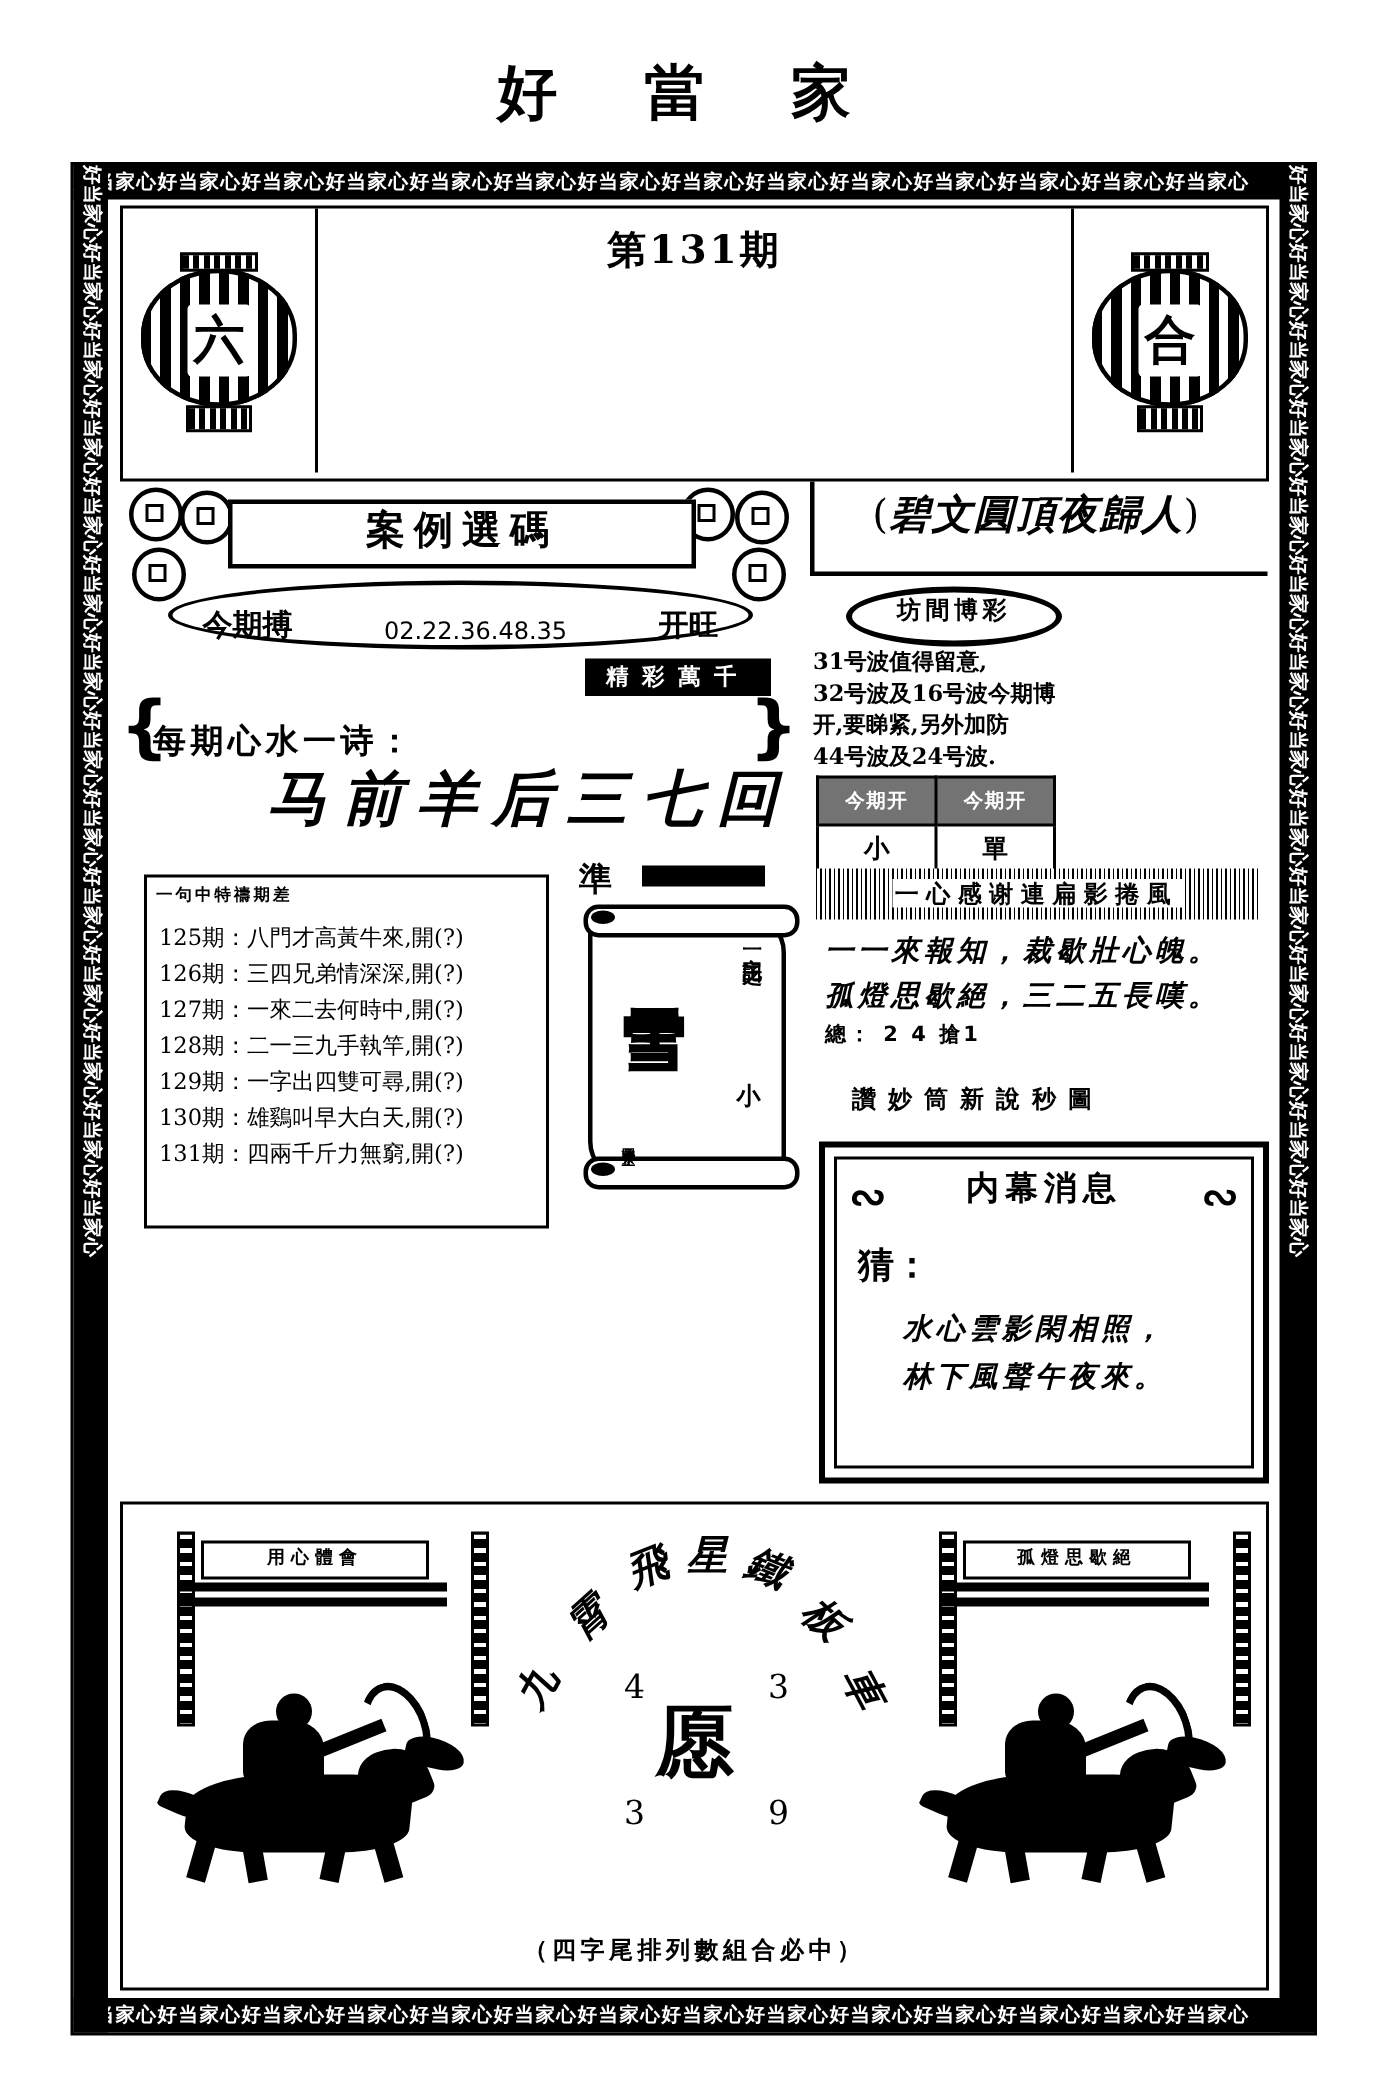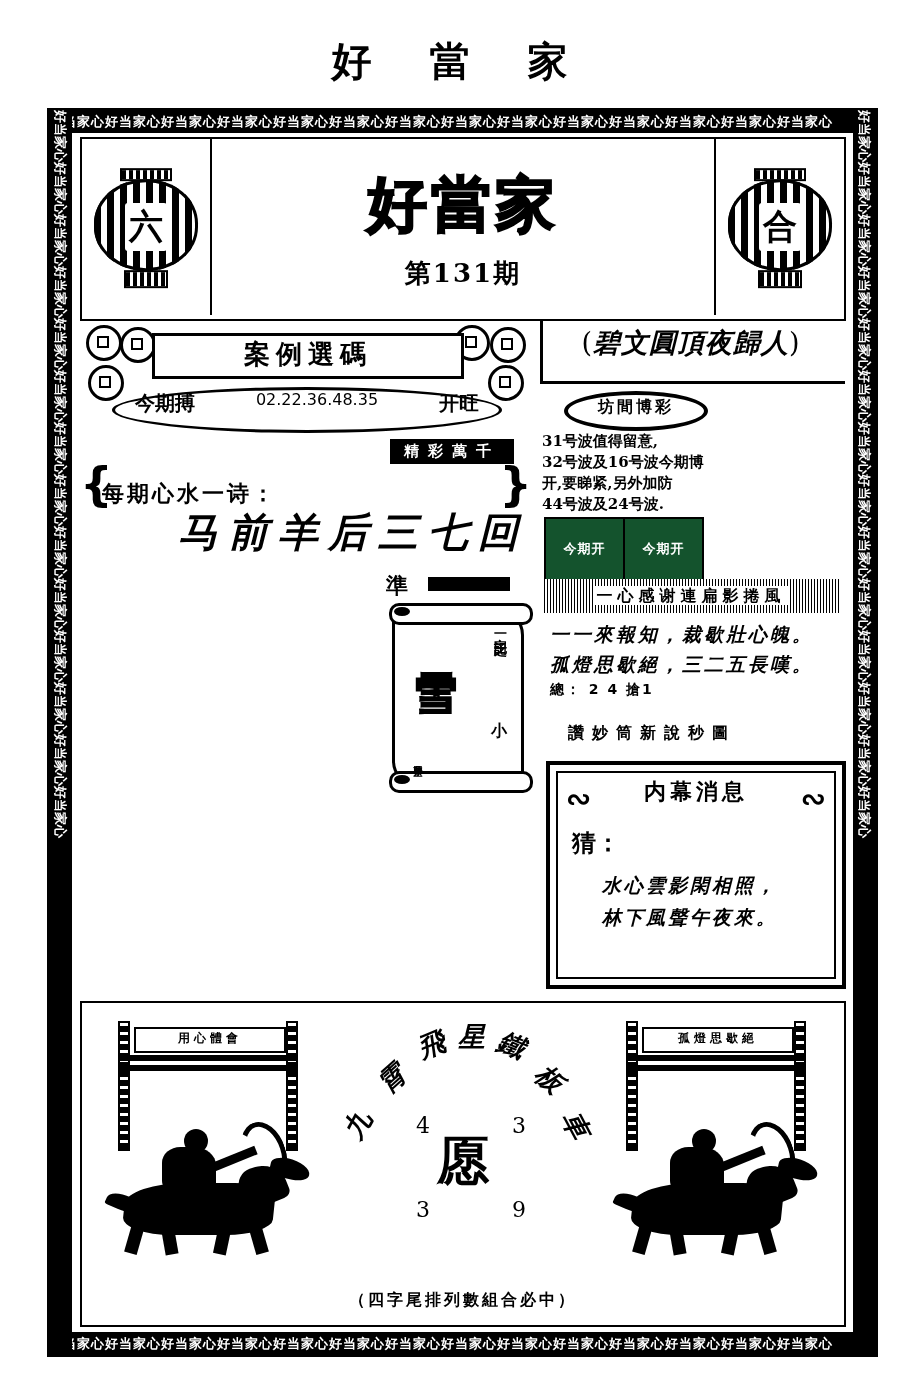--- a/index.html
+++ b/index.html
@@ -55,21 +55,21 @@
   
   .leftcol{position:absolute;left:6px;top:186px;width:452px;height:562px;}
   .ornbox{position:absolute;left:0;top:0;width:452px;height:240px;}
   .coins{position:absolute;width:30px;height:30px;border:3px solid #000;border-radius:50%;}
   .coins:before{content:"";position:absolute;left:8px;top:8px;width:8px;height:8px;border:2px solid #000;}
   .ribbon{position:absolute;left:72px;top:12px;width:306px;height:40px;border:3px solid #000;
           background:#fff;text-align:center;}
   .ribbon span{font-size:26px;font-weight:bold;letter-spacing:6px;line-height:36px;
                font-family:"DejaVu Serif","Liberation Serif",serif;}
   .oval{position:absolute;left:32px;top:66px;width:390px;height:46px;border:3px solid #000;
-        border-radius:50%;display:flex;align-items:flex-start;justify-content:space-between;
+        border-radius:50%;display:flex;align-items:flex-end;justify-content:space-between;
         padding:0 20px;box-sizing:border-box;}
   .oval .lbl{font-size:20px;font-weight:bold;font-family:"DejaVu Serif","Liberation Serif",serif;}
   .oval .nums{font-size:16px;font-weight:normal;letter-spacing:0px;}
   .stampblk{position:absolute;right:18px;top:118px;background:#000;color:#fff;
             font-size:15px;font-weight:bold;padding:3px 14px;letter-spacing:9px;}
   .poemlbl{position:absolute;left:22px;top:146px;font-size:22px;font-weight:bold;letter-spacing:3px;
            font-family:"DejaVu Serif","Liberation Serif",serif;margin-top:12px;}
   .poembig{position:absolute;left:48px;top:184px;width:400px;text-align:right;font-size:40px;
            font-weight:bold;letter-spacing:10px;font-style:italic;
            font-family:"DejaVu Serif","Liberation Serif",serif;}
@@ -110,21 +110,21 @@
           font-weight:bold;letter-spacing:1px;font-style:italic;
           font-family:"DejaVu Serif","Liberation Serif",serif;}
   .rtitle .pz{font-style:normal;font-weight:normal;}
   .ovalsm{position:absolute;left:24px;top:70px;width:136px;height:32px;border:4px solid #000;
           border-radius:50%;text-align:center;}
   .ovalsm span{font-size:16px;font-weight:bold;letter-spacing:3px;line-height:24px;
                font-family:"DejaVu Serif","Liberation Serif",serif;}
   .rtext{position:absolute;left:2px;top:110px;width:296px;font-size:15px;line-height:21px;
          font-weight:bold;font-family:"DejaVu Serif","Liberation Serif",serif;}
   .rtable{position:absolute;left:4px;top:196px;width:160px;border-collapse:collapse;}
-  .rtable th{background:#14532d;color:#fff;font-size:13px;font-weight:bold;padding:21px 0;
+  .rtable th{background:#737373;color:#fff;font-size:13px;font-weight:bold;padding:6px 0;
              border:2px solid #000;letter-spacing:1px;}
   .rtable td{background:#fff;color:#000;font-size:17px;font-weight:bold;padding:3px 0;
              border:2px solid #000;text-align:center;
              font-family:"DejaVu Serif","Liberation Serif",serif;}
 
   .banner2{position:absolute;left:2px;top:258px;width:298px;height:34px;
            font-size:16px;font-weight:bold;letter-spacing:5px;text-align:center;
            background:repeating-linear-gradient(90deg,#fff 0 2px,#000 2px 3px);
            line-height:34px;}
   .banner2 span{background:#fff;padding:0 2px;}
@@ -143,21 +143,21 @@
   .insguess{position:absolute;left:22px;top:62px;font-size:24px;font-weight:bold;
             font-family:"DejaVu Serif","Liberation Serif",serif;}
   .insline{position:absolute;left:52px;font-size:19px;font-weight:bold;letter-spacing:3px;
            font-style:italic;font-family:"DejaVu Serif","Liberation Serif",serif;}
   .swirl{position:absolute;top:16px;font-size:30px;font-weight:bold;}
 
   
   .botpanel{position:absolute;left:6px;top:866px;width:762px;height:322px;border:2px solid #000;}
   .horse{position:absolute;top:18px;width:210px;height:230px;}
   .horse.l{left:22px;} .horse.r{right:22px;}
-  .gate{position:absolute;left:14px;top:0;width:180px;height:130px;}
+  .gate{position:absolute;left:14px;top:0;width:180px;height:130px;padding-left:28px;}
   .gate .post{position:absolute;top:0;width:12px;height:130px;
                background:repeating-linear-gradient(0deg,#000 0 6px,#fff 6px 9px);border:2px solid #000;box-sizing:border-box;}
   .gate .post.a{left:0;} .gate .post.b{right:0;}
   .plaque{position:absolute;left:16px;top:6px;width:148px;height:22px;border:2px solid #000;
           text-align:center;font-size:12px;font-weight:bold;letter-spacing:4px;line-height:18px;
           background:#fff;font-family:"DejaVu Serif","Liberation Serif",serif;}
   .gate .bar{position:absolute;left:0;width:180px;height:6px;background:#000;}
   .gate .bar.b1{top:34px;} .gate .bar.b2{top:44px;}
   .rider{position:absolute;left:6px;bottom:0;width:200px;height:120px;}
   .hbody{position:absolute;left:14px;bottom:16px;width:150px;height:52px;background:#000;
@@ -208,21 +208,20 @@
     <div class="hdrrow">
       <div class="lantern-cell" style="left:0">
         <div class="lantern"></div>
         <div class="lantern-char">六</div>
       </div>
       <div class="lantern-cell right">
         <div class="lantern"></div>
         <div class="lantern-char">合</div>
       </div>
       <div class="hdr-mid">
-        <div class="big-title">好當家</div>
         <div class="issue">第131期</div>
       </div>
     </div>
 
     <div class="leftcol">
       <div class="ornbox">
         <div class="coins" style="left:6px;top:4px"></div>
         <div class="coins" style="left:40px;top:6px"></div>
         <div class="coins" style="left:8px;top:44px"></div>
         <div class="coins" style="right:42px;top:4px"></div>
@@ -240,20 +239,32 @@
         </div>
 
         <div class="stampblk">精彩萬千</div>
 
         <div class="brace" style="left:0px;top:140px">{</div>
         <div class="brace" style="right:0px;top:140px">}</div>
         <div class="poemlbl">每期心水一诗：</div>
         <div class="poembig">马前羊后三七回</div>
       </div>
 
+      <div class="histbox">
+        <div class="histhdr">一句中特禱期差</div>
+        <div class="histlist">
+          <div class="histrow">125期：八門才高黃牛來,開(?)</div>
+          <div class="histrow">126期：三四兄弟情深深,開(?)</div>
+          <div class="histrow">127期：一來二去何時中,開(?)</div>
+          <div class="histrow">128期：二一三九手執竿,開(?)</div>
+          <div class="histrow">129期：一字出四雙可尋,開(?)</div>
+          <div class="histrow">130期：雄鷄叫早大白天,開(?)</div>
+          <div class="histrow">131期：四兩千斤力無窮,開(?)</div>
+        </div>
+      </div>
 
       <div class="scrollwrap">
         <div class="hand">準</div>
         <div class="handblk"></div>
         <div class="scroll">
           <div class="roll t"></div>
           <div class="roll b"></div>
           <div class="scroll-char">雪</div>
           <div class="scroll-v">一字記之曰</div>
           <div class="scroll-sm">小</div>

